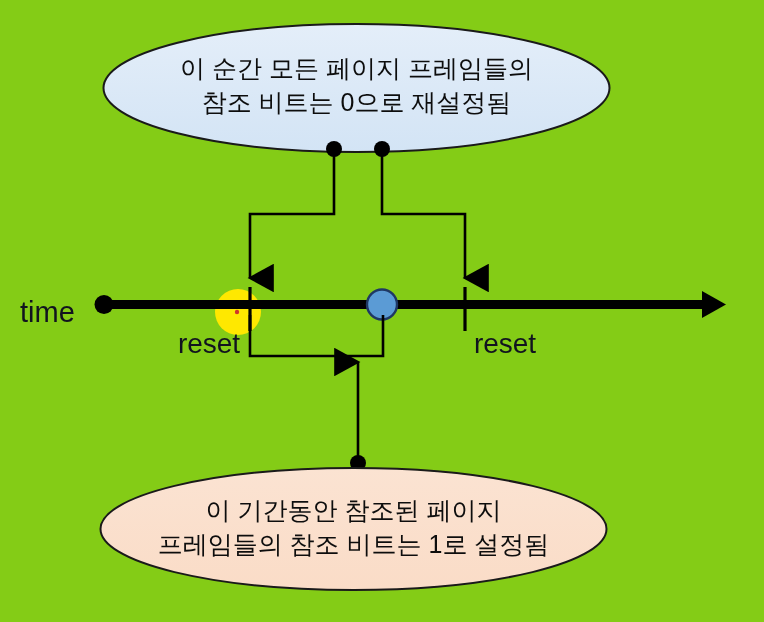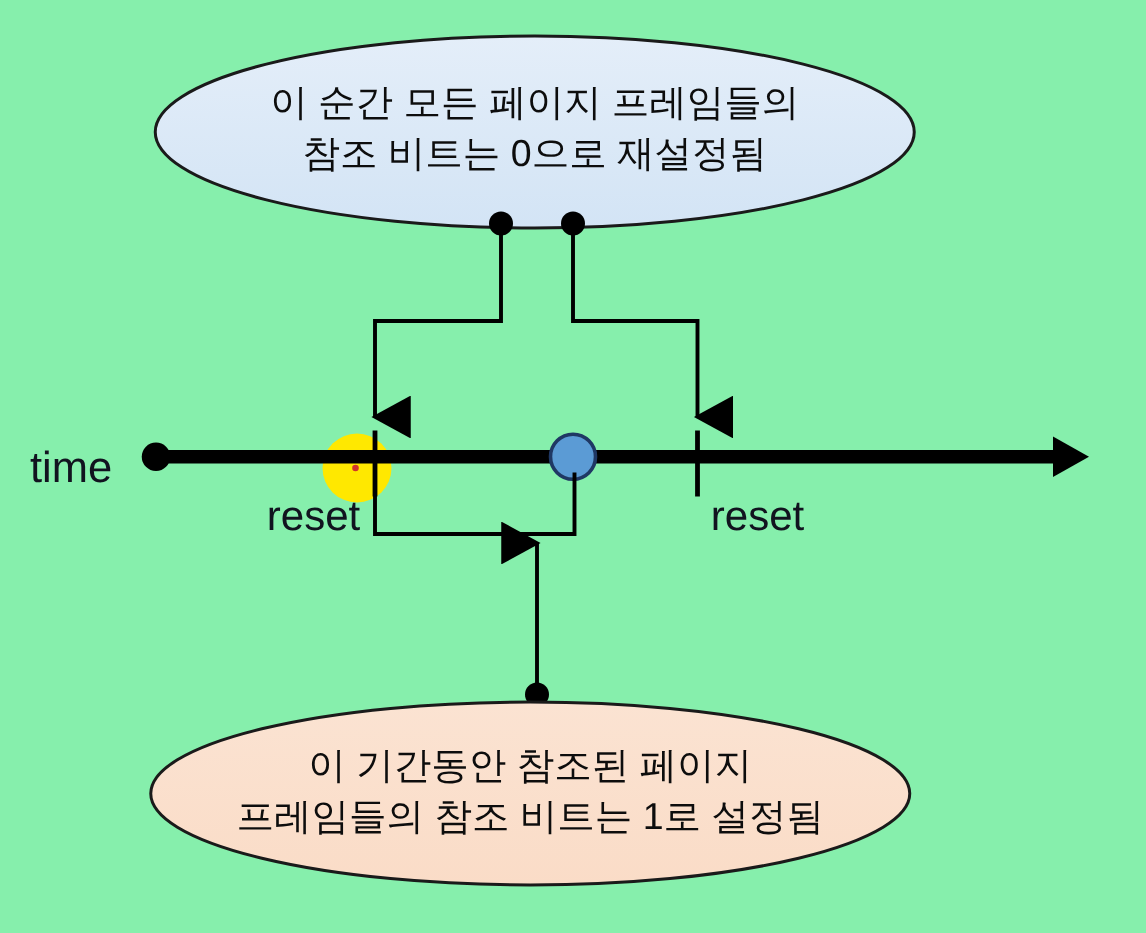--- a/index.html
+++ b/index.html
@@ -7,21 +7,21 @@
     padding: 0;
     background: #ffffff;
   }
   body {
     font-family: "Liberation Sans", sans-serif;
   }
   #canvas {
     position: relative;
     width: 764px;
     height: 622px;
-    background: #86efac;
+    background: #84cc16;
     overflow: hidden;
   }
   #diagram-svg {
     position: absolute;
     top: 0;
     left: 0;
     width: 764px;
     height: 622px;
   }
   .ellipse-text {

